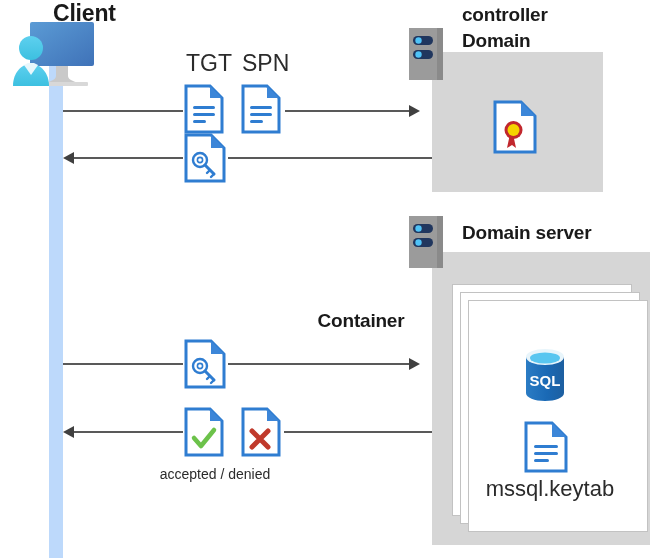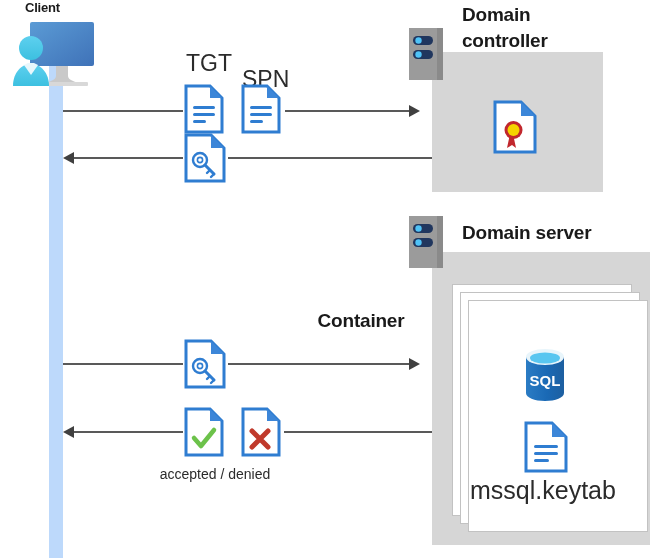--- a/index.html
+++ b/index.html
@@ -17,22 +17,22 @@
   }
   .abs { position: absolute; }
 
   
   .title-bold {
     font-weight: bold;
     color: #1a1a1a;
     letter-spacing: -0.2px;
   }
   #client-title {
-    left: 25px; top: 0px;
-    font-size: 13px;
+    left: 53px; top: 0px;
+    font-size: 23px;
   }
   #dc-title {
     left: 462px; top: 2px;
     font-size: 19px;
     line-height: 26px;
     width: 150px;
   }
   #linux-title {
     left: 462px; top: 222px;
     font-size: 19px;
@@ -80,32 +80,33 @@
     border-bottom: 6px solid transparent;
     border-right: 11px solid #404040;
   }
 
   
   .small-label {
     font-size: 23px;
     color: #2b2b2b;
   }
   #tgt-label { left: 186px; top: 50px; }
-  #spn-label { left: 242px; top: 50px; margin-top: 16px; }
+  #spn-label { left: 242px; top: 50px; }
   #accepted-denied {
     left: 0; top: 466px;
     width: 430px;
     text-align: center;
     font-size: 14px;
     color: #2b2b2b;
   }
   #keytab-label {
     left: 470px; top: 476px;
     width: 160px;
-    font-size: 25px;
+    text-align: center;
+    font-size: 22px;
     color: #2b2b2b;
   }
 
   
   .card {
     background: #ffffff;
     border: 1px solid #c2c2c2;
   }
   #card-back  { left: 452px; top: 284px; width: 178px; height: 230px; }
   #card-mid   { left: 460px; top: 292px; width: 178px; height: 230px; }
@@ -154,22 +155,22 @@
       <rect x="0" y="0" width="28" height="52" fill="#9b9b9b"></rect>
       <rect x="28" y="0" width="6" height="52" fill="#8a8a8a"></rect>
       <rect x="4" y="8" width="20" height="9" rx="4.5" fill="#20365e"></rect>
       <circle cx="9.5" cy="12.5" r="3.2" fill="#4fc3f7"></circle>
       <rect x="4" y="22" width="20" height="9" rx="4.5" fill="#20365e"></rect>
       <circle cx="9.5" cy="26.5" r="3.2" fill="#4fc3f7"></circle>
     </svg>
   </div>
 
   <div class="abs title-bold" id="dc-title">
+    <div>controller</div>
     <div>Domain</div>
-    <div>controller</div>
   </div>
 
   <div class="abs" style="left:493px; top:100px;">
     <svg width="44" height="54" viewBox="0 0 44 54">
       <path d="M2 2 h26 l14 14 v36 h-40 z" fill="#ffffff" stroke="#2f7dd1" stroke-width="3"></path>
       <path d="M28 2 l14 14 h-14 z" fill="#3c86d8"></path>
 
       <path d="M17 34 l-3 14 l5 -3 l4 3 l-3 -14 z" fill="#c1272d"></path>
       <circle cx="20.5" cy="30" r="9" fill="#c1272d"></circle>
       <circle cx="20.5" cy="30" r="6" fill="#f5d400"></circle>

